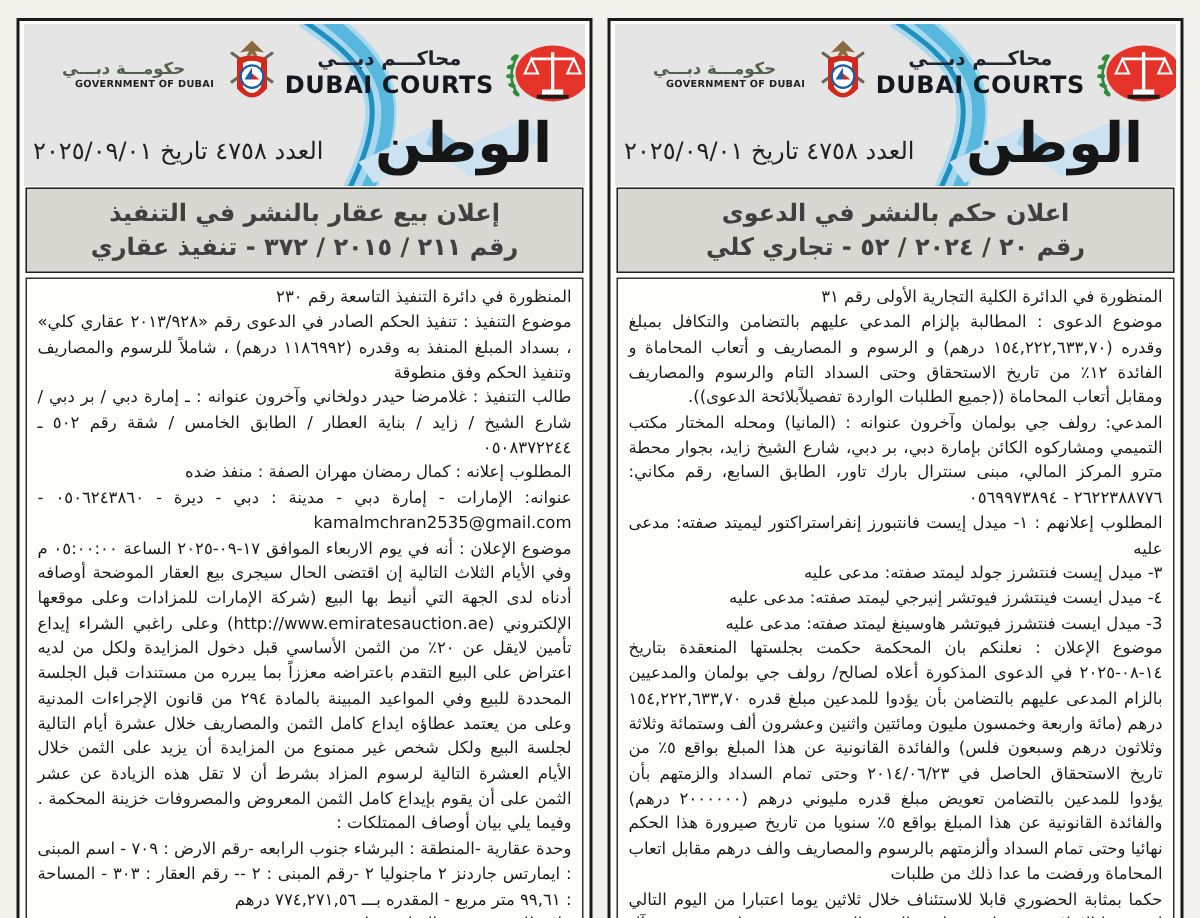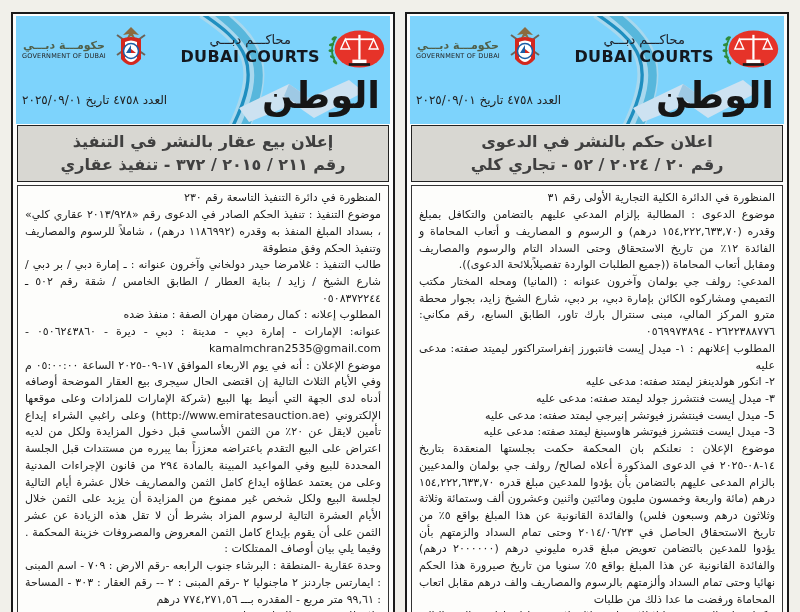--- a/index.html
+++ b/index.html
@@ -14,47 +14,47 @@
     display:flex; flex-direction:row; justify-content:center; align-items:flex-start;
     gap:10px; padding:12px 8px;
   }
   .ad {
     width:384px;
     background:#fdfdfb;
     border:2px solid #1a1a1a;
     padding:2px 3px 4px 3px;
   }
   
-  .ad-header { position:relative; height:108px; overflow:hidden; background:#7dd3fc; }
+  .ad-header { position:relative; height:108px; overflow:hidden; background:#e5e5e5; }
   .header-top {
     position:relative; height:62px;
     display:flex; flex-direction:row; align-items:center; justify-content:space-between;
     padding:4px 4px 0 6px;
   }
   .gov-block { display:flex; align-items:center; gap:3px; z-index:2; }
   .gov-text { text-align:center; }
   .gov-ar { font-size:11px; font-weight:bold; color:#50604a; direction:rtl; white-space:nowrap; }
-  .gov-en { font-size:6.5px; font-weight:normal; color:#222; letter-spacing:.2px; white-space:nowrap; }
+  .gov-en { font-size:6.5px; font-weight:bold; color:#222; letter-spacing:.2px; white-space:nowrap;margin-left:28px; }
   .emblem { width:44px; height:52px; }
   .ribbon-wrap { position:absolute; left:46%; top:-8px; width:95px; height:125px; z-index:1; pointer-events:none; }
   .courts-block { display:flex; align-items:center; gap:4px; z-index:2; }
   .courts-text { text-align:center; }
-  .courts-ar { font-size:13px; font-weight:normal; color:#20242c; direction:rtl; white-space:nowrap; }
+  .courts-ar { font-size:13px; font-weight:bold; color:#20242c; direction:rtl; white-space:nowrap; }
   .courts-en { font-size:16px; font-weight:bold; color:#14181f; letter-spacing:.4px; white-space:nowrap; }
   .courts-badge { width:62px; height:46px; }
   .header-bottom {
     position:relative; height:44px;
     display:flex; flex-direction:row; align-items:center; justify-content:space-between;
     padding:0 6px;
   }
-  .issue { font-size:12px; direction:rtl; color:#222; z-index:2; white-space:nowrap; }
+  .issue { font-size:16px; direction:rtl; color:#222; z-index:2; white-space:nowrap; }
   .paper-wrap { position:relative; height:44px; width:150px; z-index:2; }
   .watermark { position:absolute; right:0; top:0; width:150px; height:44px; }
   .paper-name {
-    position:absolute; right:4px; top:-4px;
+    position:absolute; right:16px; top:-4px;
     font-size:37px; font-weight:bold; color:#161616; direction:rtl;
   }
   
   .title-box {
     margin:1px 1px 3px 1px;
     background:#d8d7d2;
     border:1px solid #222;
     text-align:center;
     padding:4px 2px 5px 2px;
   }
@@ -207,22 +207,21 @@
     </div>
     <div class="title-box">
       <div class="title-line">اعلان حكم بالنشر في الدعوى</div>
       <div class="title-line">رقم ٢٠ / ٢٠٢٤ / ٥٢ - تجاري كلي</div>
     </div>
     <div class="body-box">
         <div class="body-line">المنظورة في الدائرة الكلية التجارية الأولى رقم ٣١</div>
         <div class="body-line">موضوع الدعوى : المطالبة بإلزام المدعي عليهم بالتضامن والتكافل بمبلغ وقدره (١٥٤,٢٢٢,٦٣٣,٧٠ درهم) و الرسوم و المصاريف و أتعاب المحاماة و الفائدة ١٢٪ من تاريخ الاستحقاق وحتى السداد التام والرسوم والمصاريف ومقابل أتعاب المحاماة ((جميع الطلبات الواردة تفصيلاًبلائحة الدعوى)).</div>
         <div class="body-line">المدعي: رولف جي بولمان وآخرون عنوانه : (المانيا) ومحله المختار مكتب التميمي ومشاركوه الكائن بإمارة دبي، بر دبي، شارع الشيخ زايد، بجوار محطة مترو المركز المالي، مبنى سنترال بارك تاور، الطابق السابع، رقم مكاني: ٢٦٢٢٣٨٨٧٧٦ - ٠٥٦٩٩٧٣٨٩٤</div>
         <div class="body-line">المطلوب إعلانهم : ١- ميدل إيست فانتبورز إنفراستراكتور ليميتد صفته: مدعى عليه</div>
-        <div class="body-line">٢- انكور هولدينغز ليمتد صفته: مدعى عليه</div>
         <div class="body-line">٣- ميدل إيست فنتشرز جولد ليمتد صفته: مدعى عليه</div>
-        <div class="body-line">5- ميدل ايست فينتشرز فيوتشر إنيرجي ليمتد صفته: مدعى عليه</div>
+        <div class="body-line">٤- ميدل ايست فينتشرز فيوتشر إنيرجي ليمتد صفته: مدعى عليه</div>
         <div class="body-line">3- ميدل ايست فنتشرز فيوتشر هاوسينغ ليمتد صفته: مدعى عليه</div>
         <div class="body-line">موضوع الإعلان : نعلنكم بان المحكمة حكمت بجلستها المنعقدة بتاريخ ١٤-٠٨-٢٠٢٥ في الدعوى المذكورة أعلاه لصالح/ رولف جي بولمان والمدعيين بالزام المدعى عليهم بالتضامن بأن يؤدوا للمدعين مبلغ قدره ١٥٤,٢٢٢,٦٣٣,٧٠ درهم (مائة واربعة وخمسون مليون ومائتين واثنين وعشرون ألف وستمائة وثلاثة وثلاثون درهم وسبعون فلس) والفائدة القانونية عن هذا المبلغ بواقع ٥٪ من تاريخ الاستحقاق الحاصل في ٢٠١٤/٠٦/٢٣ وحتى تمام السداد والزمتهم بأن يؤدوا للمدعين بالتضامن تعويض مبلغ قدره مليوني درهم (٢٠٠٠٠٠٠ درهم) والفائدة القانونية عن هذا المبلغ بواقع ٥٪ سنويا من تاريخ صيرورة هذا الحكم نهائيا وحتى تمام السداد وألزمتهم بالرسوم والمصاريف والف درهم مقابل اتعاب المحاماة ورفضت ما عدا ذلك من طلبات</div>
         <div class="body-line">حكما بمثابة الحضوري قابلا للاستئناف خلال ثلاثين يوما اعتبارا من اليوم التالي لنشر هذا الاعلان. صدر باسم صاحب السمو الشيخ محمد بن راشد بن سعيد آل مكتوم حاكم دبي وتلي علنا.</div>
       </div>
   </div>
 
 </div>
 
 </body></html>

